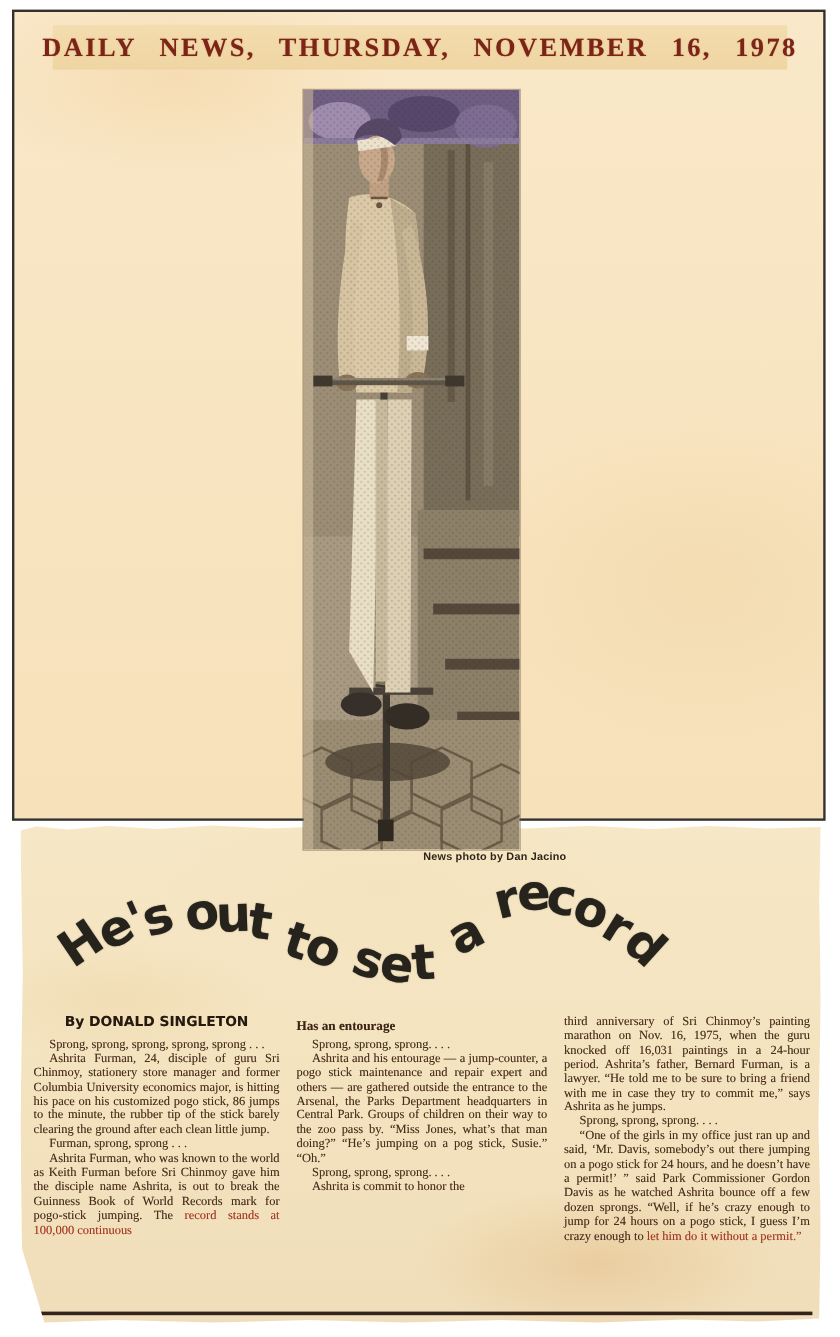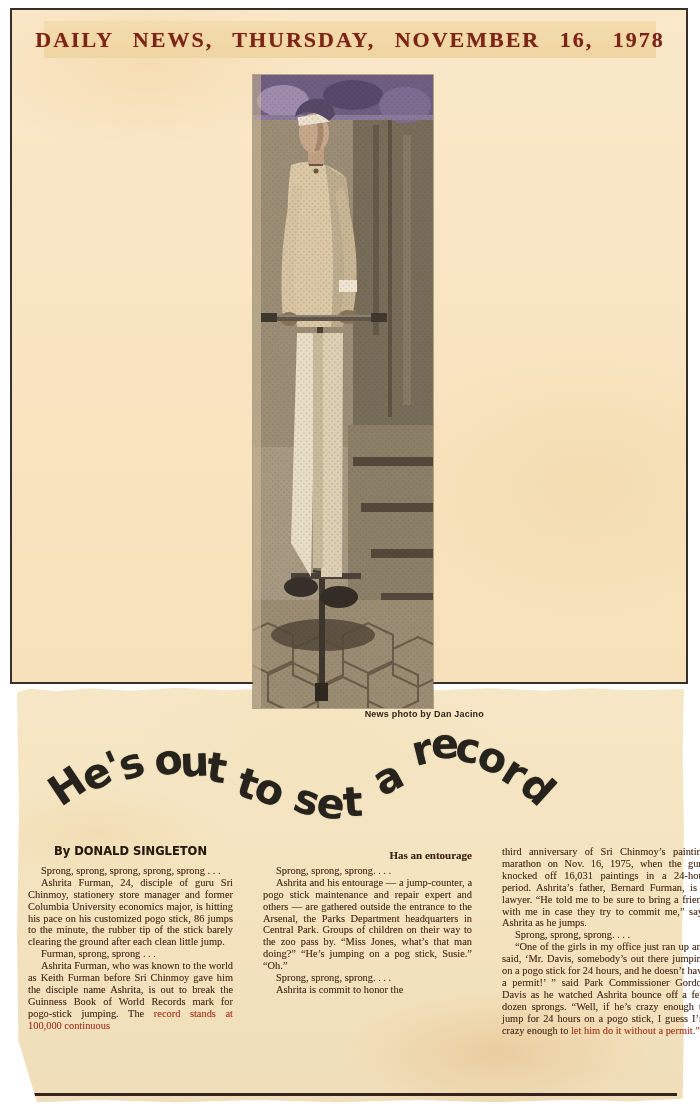--- a/index.html
+++ b/index.html
@@ -26,21 +26,21 @@
     letter-spacing:2px;word-spacing:12px;color:#7c2416;
     text-shadow:0 0 1px rgba(124,36,22,.45);white-space:nowrap;
   }
   
   .photo{
     position:absolute;left:253px;top:75px;width:180px;height:633px;z-index:5;
     box-shadow:0 0 0 1px rgba(110,95,70,.5);
   }
   .photo svg{display:block;width:100%;height:100%;}
   .photo-caption-block{
-    position:absolute;left:260px;top:709px;width:224px;z-index:7;
+    position:absolute;left:248px;top:709px;width:224px;z-index:7;
   }
   .photo-credit{
     font-family:"Liberation Sans", sans-serif;font-weight:bold;font-size:9px;
     color:#2e241a;text-align:right;letter-spacing:.2px;
   }
   .photo-caption{
     font-family:"DejaVu Serif", serif;font-weight:bold;font-size:13px;
     color:#211a12;text-align:center;margin-top:1px;white-space:nowrap;
   }
   
@@ -62,35 +62,35 @@
   .hl-letter{
     display:inline-block;
     font-family:"DejaVu Sans", sans-serif;font-weight:bold;font-size:41px;
     color:#26231d;margin-right:-2px;
     text-shadow:0 0 1px rgba(38,35,29,.6);
   }
   .hl-space{width:15px;}
   
   .article{
     position:absolute;left:28px;top:846px;width:650px;z-index:6;
-    display:grid;grid-template-columns:205px 209px 205px;column-gap:30px;
+    display:grid;grid-template-columns:205px 209px 205px;column-gap:14px;
   }
   .col{
     font-family:"Liberation Serif", serif;font-size:10.4px;line-height:11.9px;
     color:#492c1b;text-align:justify;
     text-shadow:0 0 .5px rgba(73,44,27,.4);
   }
   .col p{margin:0;text-indent:13px;}
   .col p.noindent{text-indent:0;}
   .byline{
     font-family:"DejaVu Sans", sans-serif;font-weight:bold;font-size:11.5px;
     color:#241a10;text-align:center;text-indent:0 !important;margin:0 0 7px 0 !important;
   }
   .subhead{
-    font-weight:bold;text-align:right;text-indent:0 !important;
+    font-weight:bold;text-align:left;text-indent:0 !important;
     margin:4px 0 3px 0 !important;font-size:11px;color:#3c2414;
   }
   .red{color:#a43722;text-shadow:0 0 .5px rgba(164,55,34,.4);}
   .bottom-rule{
     position:absolute;left:5px;bottom:7px;width:655px;height:3px;
     background:#33231a;z-index:8;
   }
 </style>
 </head>
 <body>

